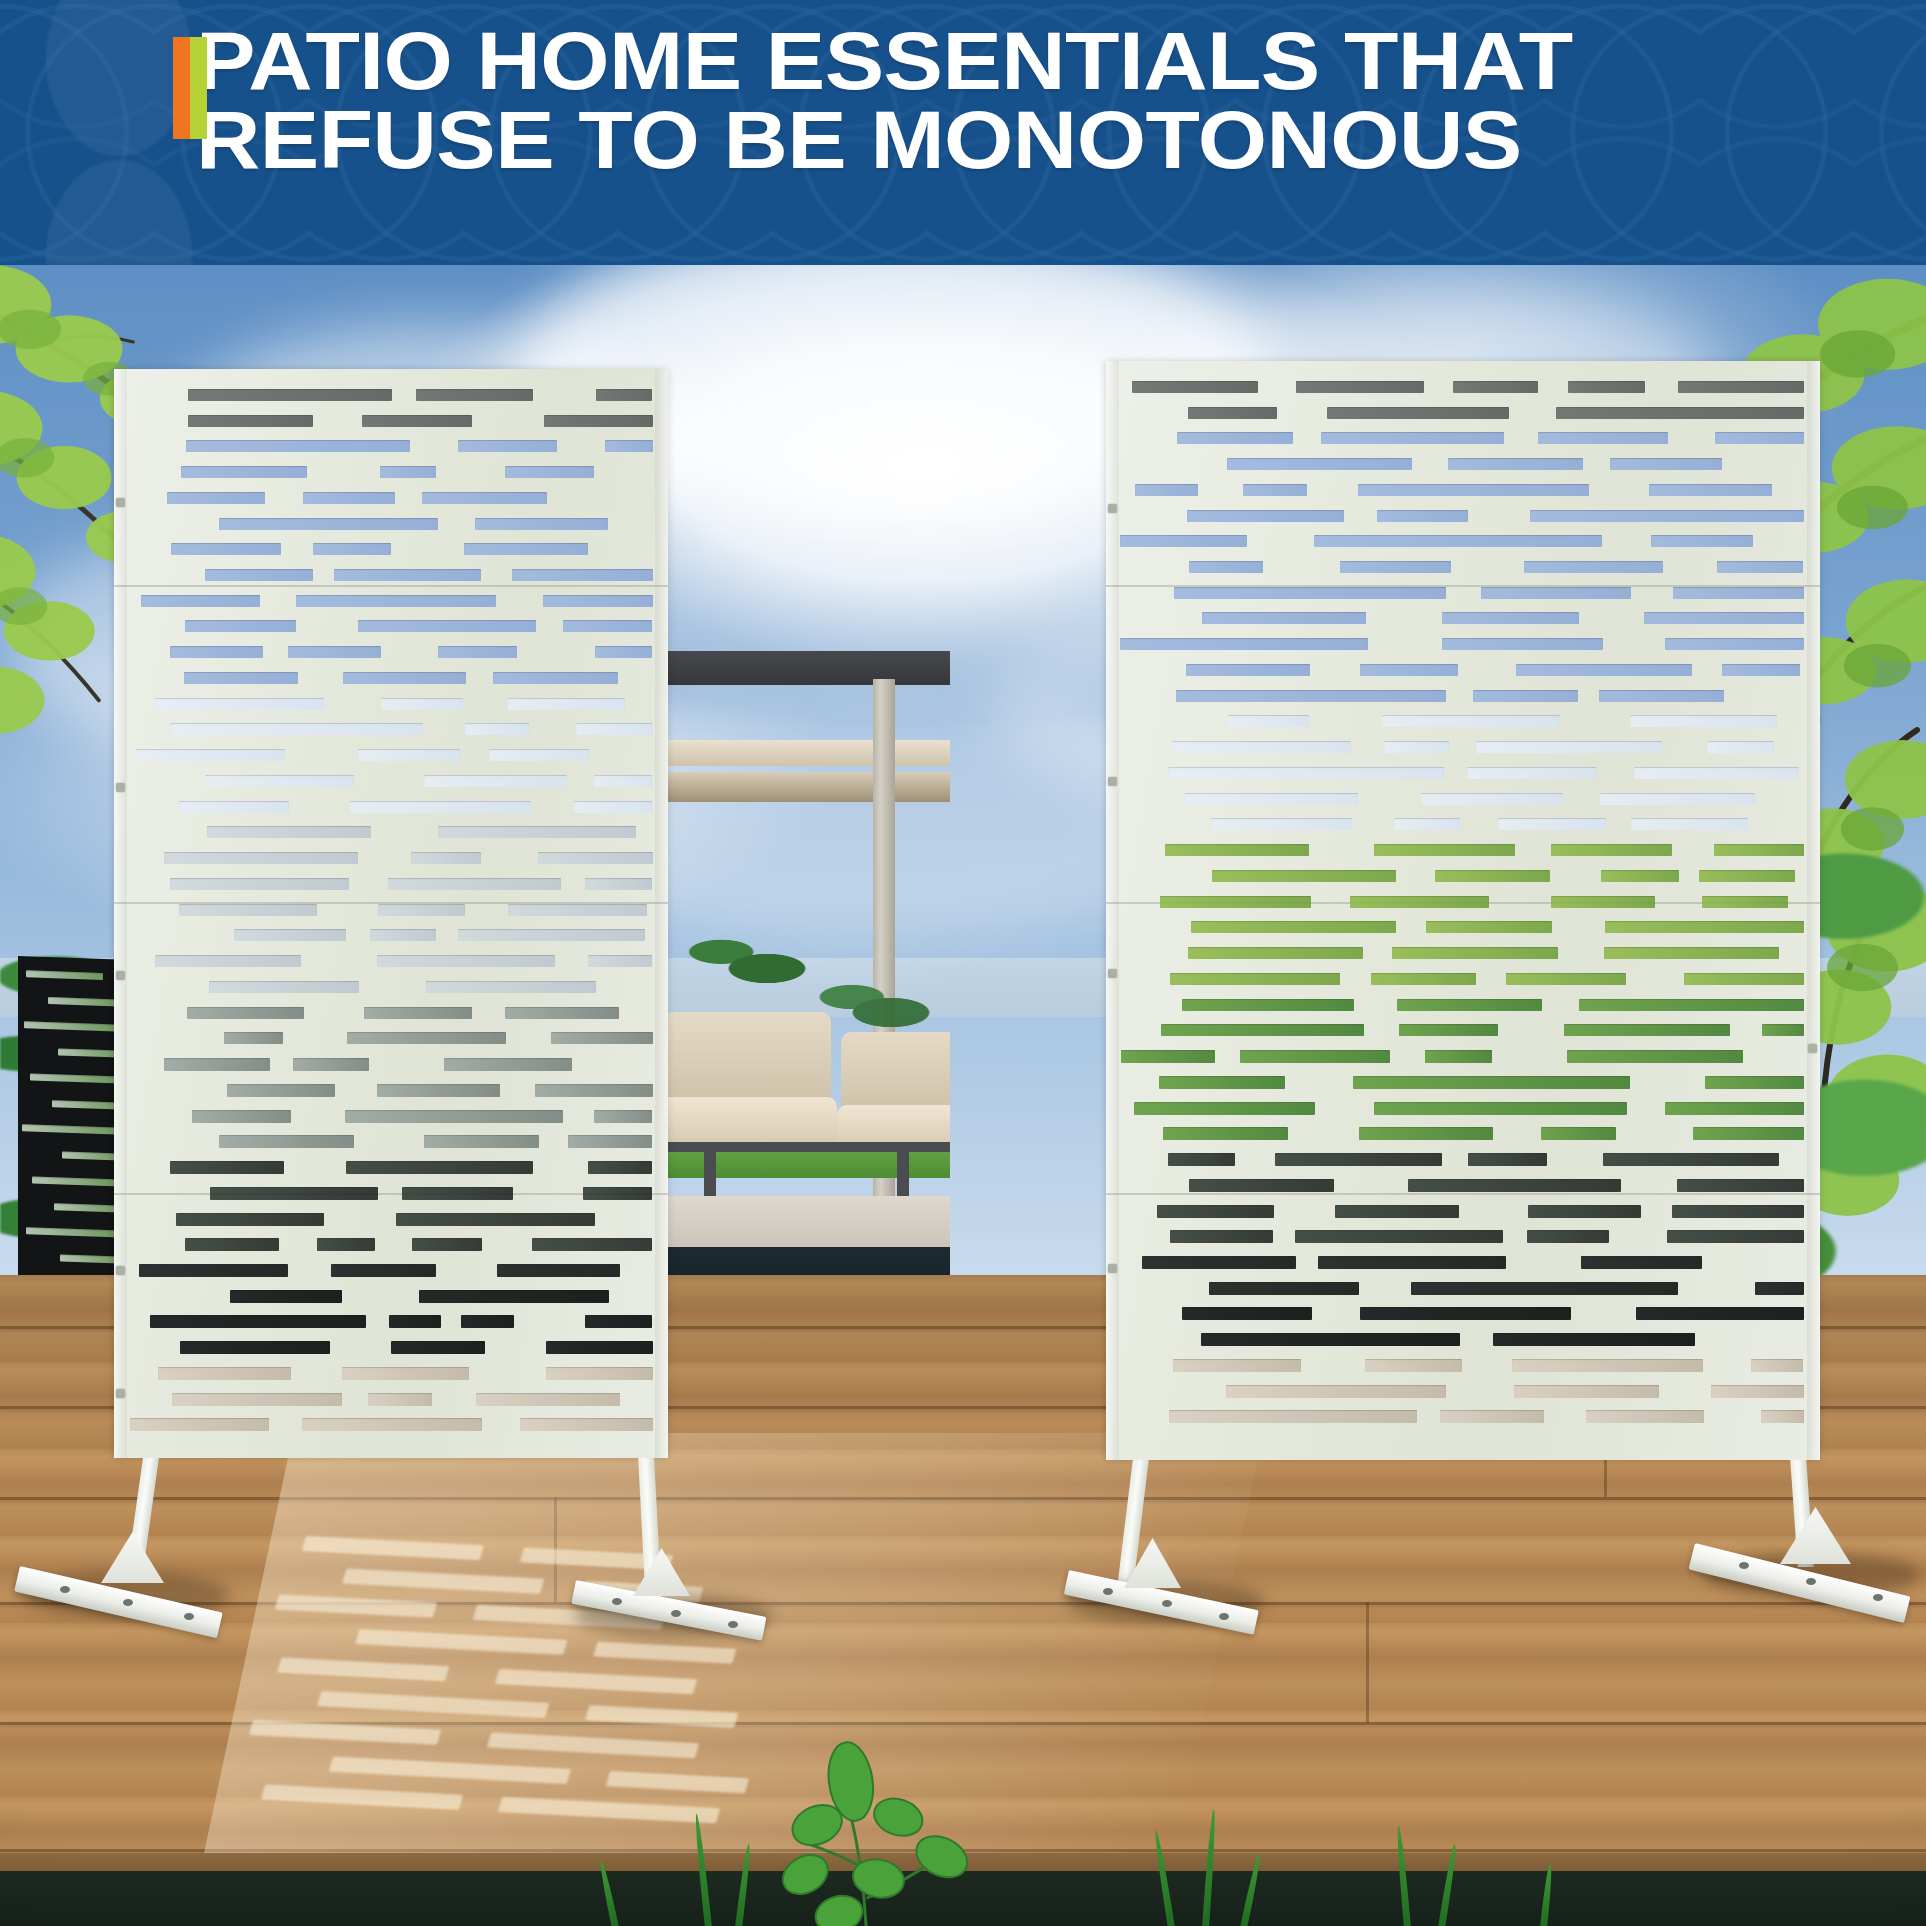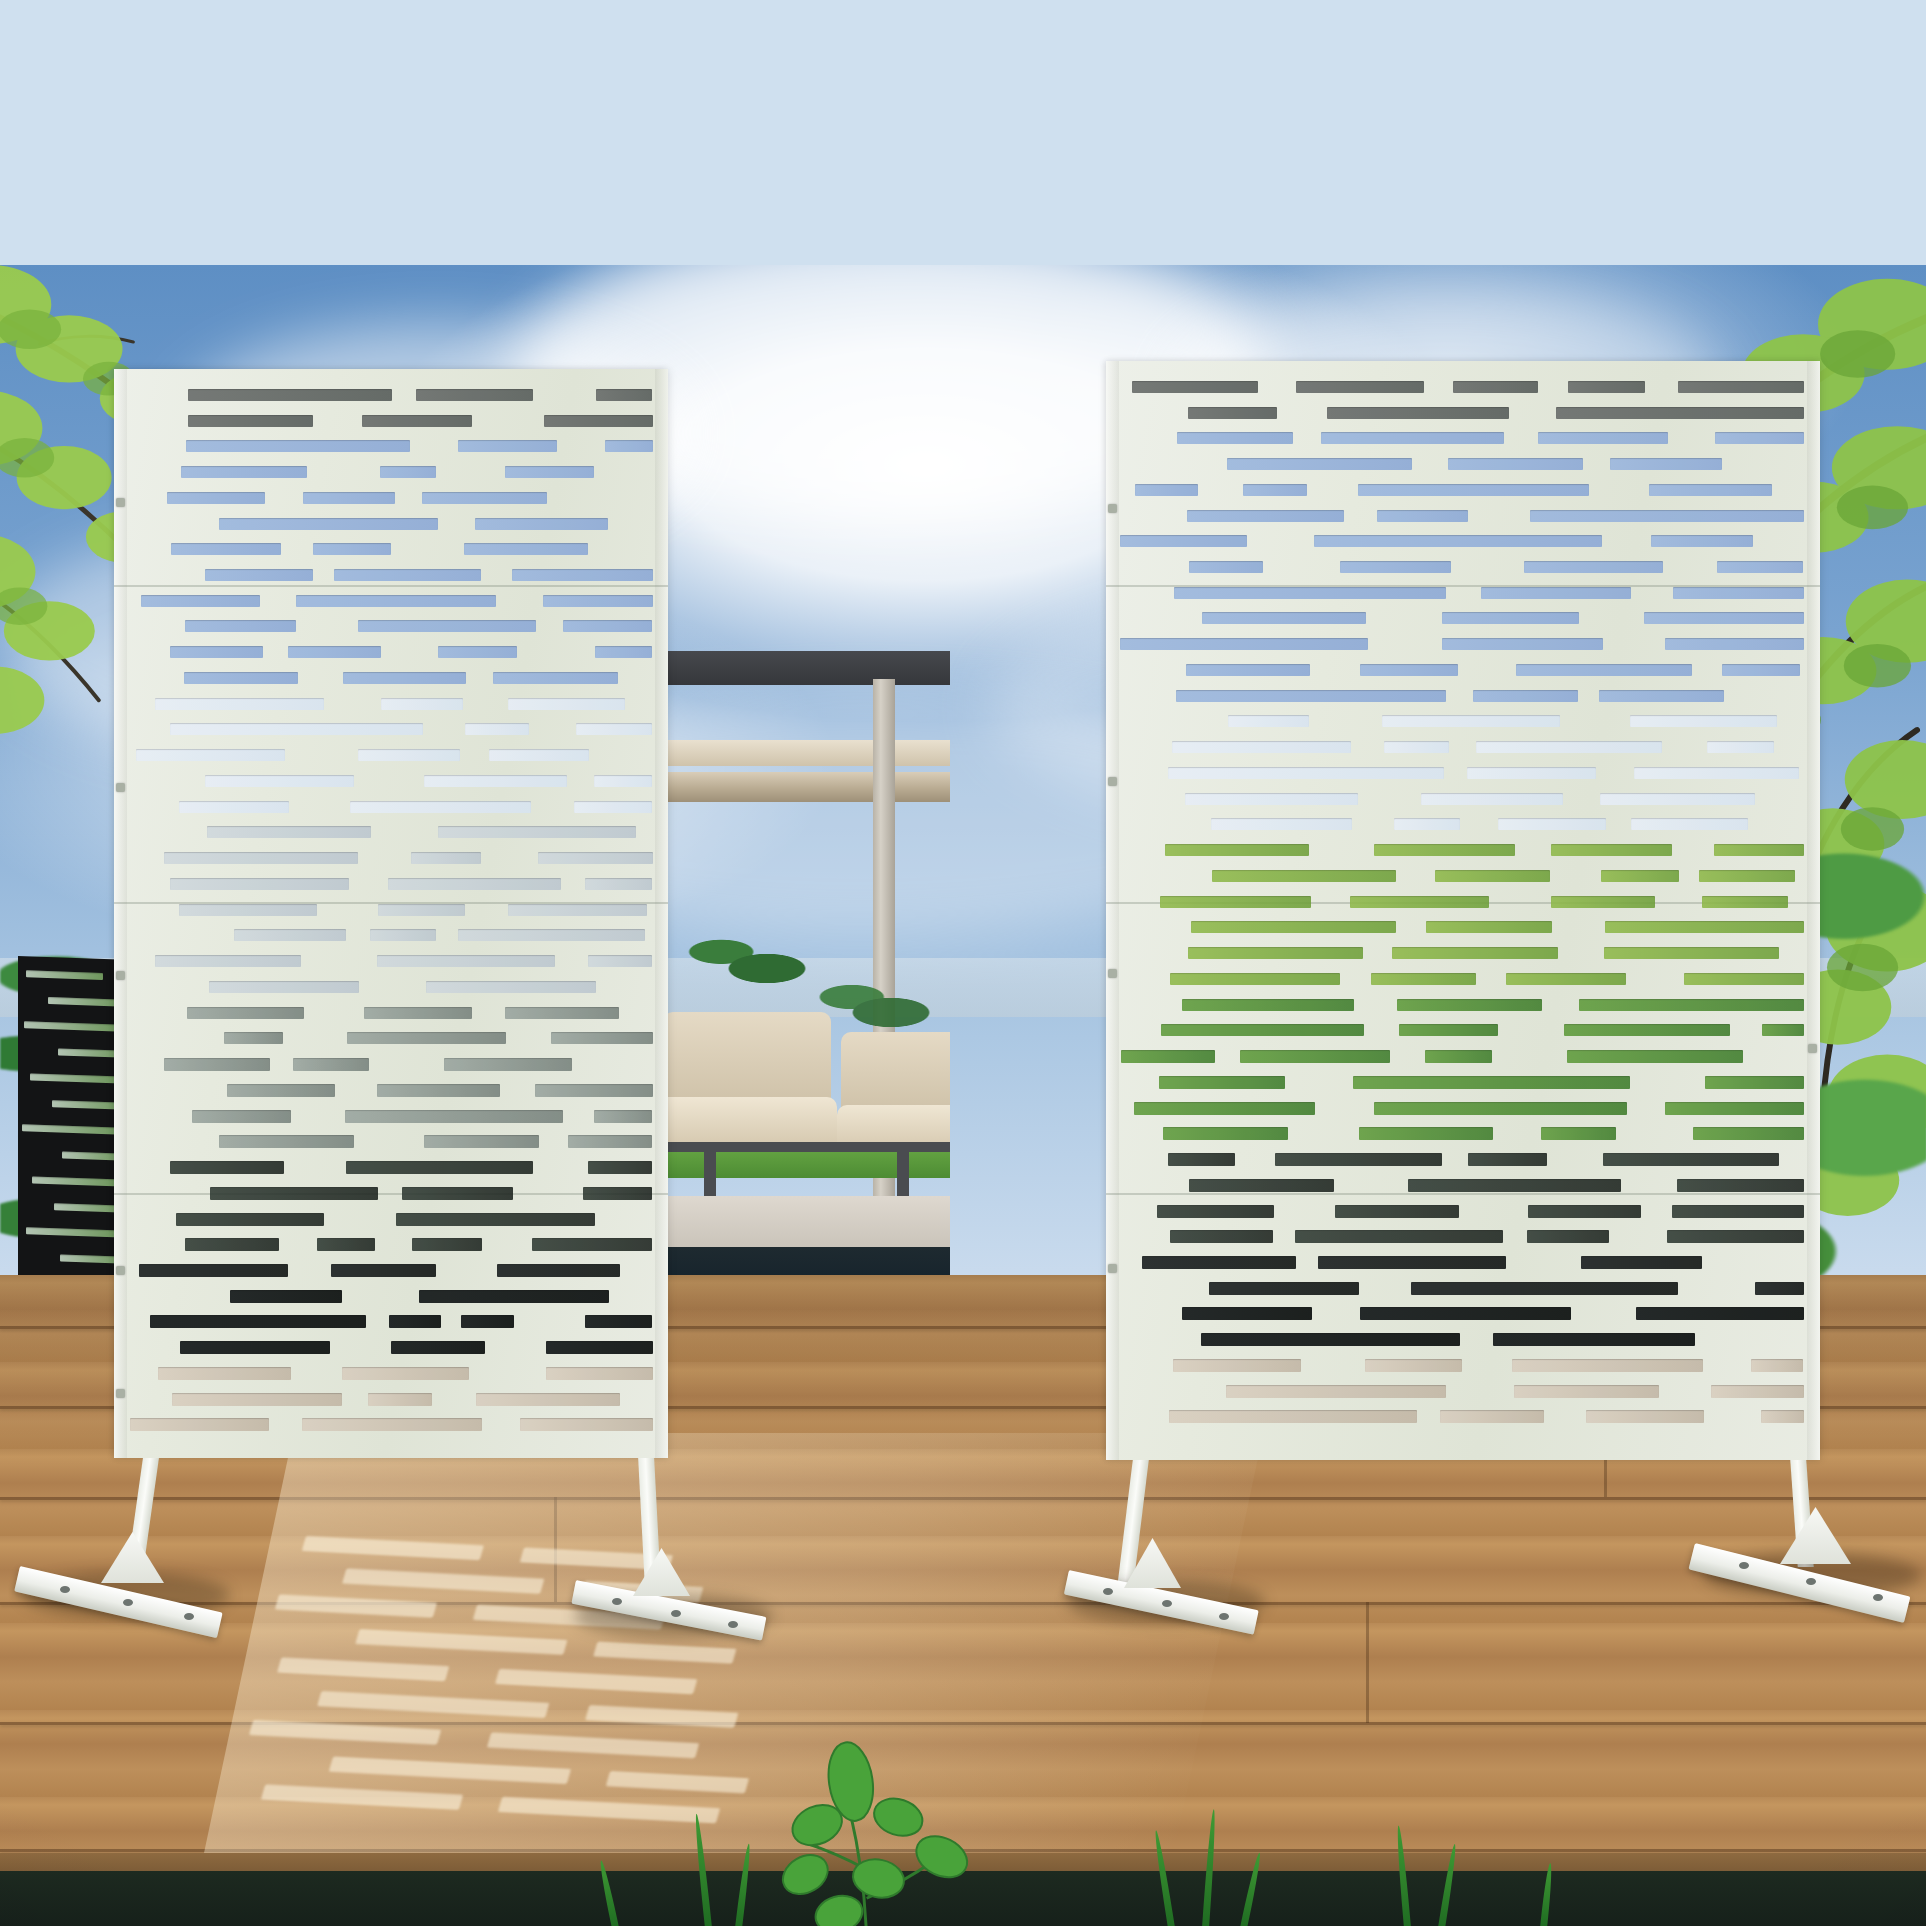--- a/index.html
+++ b/index.html
@@ -342,20 +342,42 @@
   .vignette{
     position:absolute; inset:0; z-index:25; pointer-events:none;
     background:radial-gradient(ellipse 140% 110% at 50% 45%, rgba(0,0,0,0) 55%, rgba(0,0,0,.13) 100%);
   }
 </style>
 </head>
 <body>
 
 <div class="stage">
 
+  <div class="banner">
+    <svg class="banner-pattern" viewBox="0 0 1946 268" preserveAspectRatio="none" aria-hidden="true">
+      <defs>
+        <pattern id="lattice" width="156" height="268" patternUnits="userSpaceOnUse">
+          <circle cx="78" cy="134" r="128" fill="none" stroke="#4d86b8" stroke-opacity="0.30" stroke-width="5"></circle>
+          <circle cx="0" cy="134" r="128" fill="none" stroke="#4d86b8" stroke-opacity="0.30" stroke-width="5"></circle>
+          <circle cx="156" cy="134" r="128" fill="none" stroke="#4d86b8" stroke-opacity="0.30" stroke-width="5"></circle>
+          <circle cx="78" cy="0" r="128" fill="none" stroke="#4d86b8" stroke-opacity="0.22" stroke-width="5"></circle>
+          <circle cx="78" cy="268" r="128" fill="none" stroke="#4d86b8" stroke-opacity="0.22" stroke-width="5"></circle>
+        </pattern>
+      </defs>
+      <rect width="1946" height="268" fill="url(#lattice)"></rect>
+    </svg>
+
+    <div class="accent-bar">
+      <i class="accent-or"></i>
+      <i class="accent-gr"></i>
+    </div>
+
+    <div class="banner-title">PATIO HOME ESSENTIALS THAT
+REFUSE TO BE MONOTONOUS</div>
+  </div>
 
   <div class="photo">
 
     <div class="sky"></div>
 
     <div class="cloud" style="left:515px;  top:-40px;  width:752px; height:297px;"></div>
     <div class="cloud" style="left:178px;  top:59px;   width:515px; height:218px; opacity:.7;"></div>
     <div class="cloud" style="left:1168px; top:20px;   width:554px; height:208px; opacity:.55;"></div>
     <div class="cloud" style="left:0px;    top:257px;  width:614px; height:238px; opacity:.6;"></div>
     <div class="cloud" style="left:990px; top:327px;  width:693px; height:228px; opacity:.45;"></div>

